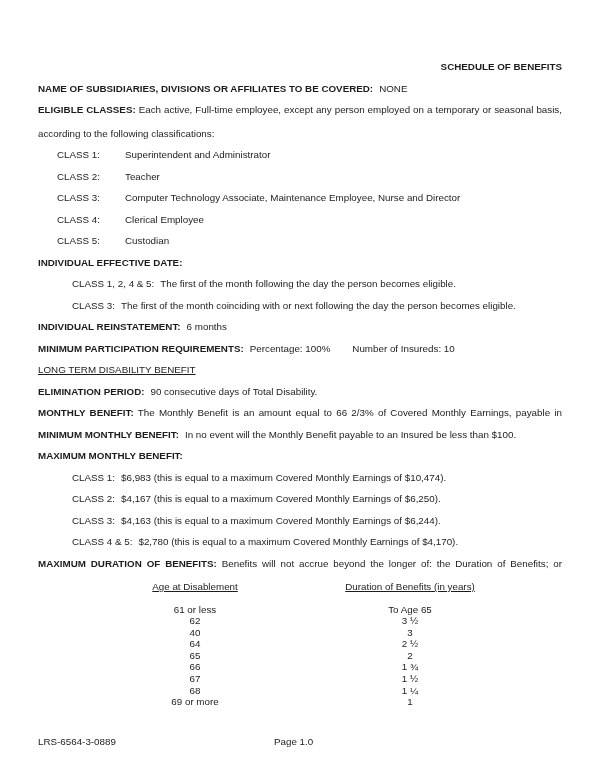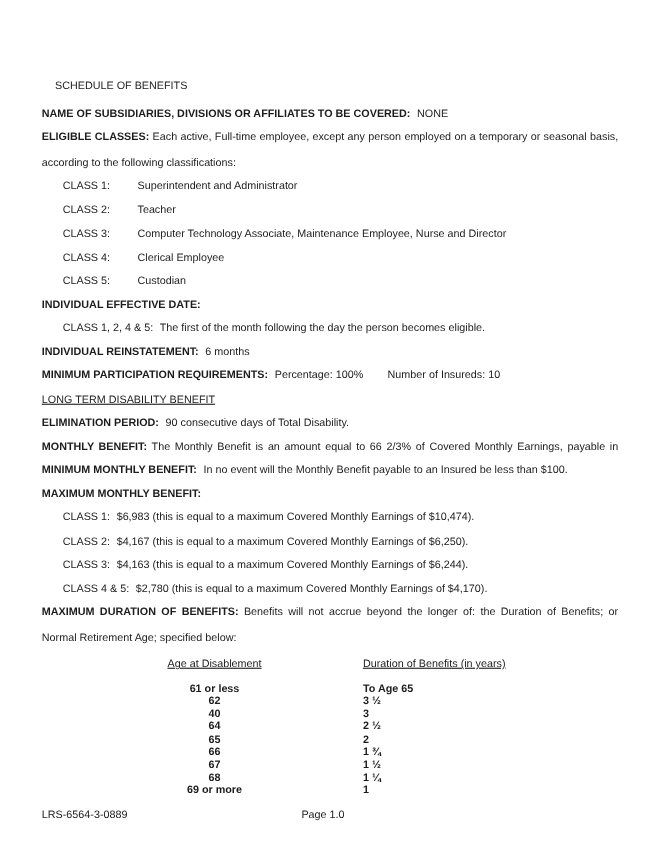--- a/index.html
+++ b/index.html
@@ -7,39 +7,39 @@
     position: relative;
     width: 600px;
     height: 776px;
     background: #ffffff;
     font-family: "Liberation Sans", sans-serif;
     font-size: 9.8px;
     color: #1c1c1c;
     overflow: hidden;
   }
   .content { padding: 61px 38px 0 38px; }
-  .title { margin: 12px; text-align: left; font-weight: normal; line-height: 12.5px; }
+  .title { margin: 0; text-align: right; font-weight: bold; line-height: 12.5px; }
   p { margin: 9px 0 0 0; line-height: 12.5px; }
   p.first-after-title { }
   p.cont { margin-top: 11px; }
   .jline { text-align: justify; text-align-last: justify; }
   strong { font-weight: bold; }
   .gap { margin-left: 6px; }
   .wide-gap { margin-left: 22px; }
   .class-row { display: flex; margin: 9px 0 0 19px; line-height: 12.5px; }
   .class-lbl { width: 68px; flex: none; }
-  .ind { margin-left: 19px; }
+  .ind { margin-left: 34px; }
   .ltd-heading { font-weight: normal; text-decoration: underline; }
   .dtable { margin-top: 11px; }
   .trow { display: flex; line-height: 12.5px; }
   .tc1 { margin-left: 77px; width: 160px; text-align: center; flex: none; }
-  .tc2 { margin-left: 55px; width: 160px; flex: none; }
+  .tc2 { margin-left: 55px; width: 160px; text-align: center; flex: none; }
   .thead span { text-decoration: underline; }
   .drows { margin-top: 10px; }
-  .drows .trow { line-height: 11.6px; font-weight: bold; }
+  .drows .trow { line-height: 11.6px; }
   .footer { position: absolute; top: 736px; left: 0; width: 600px; height: 13px; }
   .footer-left { position: absolute; left: 38px; }
   .footer-page { position: absolute; left: 274px; }
 </style>
 </head>
 <body>
 
 <div class="page">
   <div class="content">
 
@@ -66,41 +66,41 @@
         <span class="class-lbl">CLASS 4:</span>
         <span>Clerical Employee</span>
       </div>
     <div class="class-row">
         <span class="class-lbl">CLASS 5:</span>
         <span>Custodian</span>
       </div>
 
     <p><strong>INDIVIDUAL EFFECTIVE DATE:</strong></p>
     <p class="ind"><span>CLASS 1, 2, 4 &amp; 5:</span><span class="gap">The first of the month following the day the person becomes eligible.</span></p>
+    <p class="ind"><span>CLASS 3:</span><span class="gap">The first of the month coinciding with or next following the day the person becomes eligible.</span></p>
 
     <p><strong>INDIVIDUAL REINSTATEMENT:</strong><span class="gap">6 months</span></p>
 
     <p><strong>MINIMUM PARTICIPATION REQUIREMENTS:</strong><span class="gap">Percentage: 100%</span><span class="wide-gap">Number of Insureds: 10</span></p>
 
     <p><span class="ltd-heading">LONG TERM DISABILITY BENEFIT</span></p>
 
     <p><strong>ELIMINATION PERIOD:</strong><span class="gap">90 consecutive days of Total Disability.</span></p>
 
     <p class="jline"><strong>MONTHLY BENEFIT:</strong> <span>The Monthly Benefit is an amount equal to 66 2/3% of Covered Monthly Earnings, payable in</span></p>
 
     <p><strong>MINIMUM MONTHLY BENEFIT:</strong><span class="gap">In no event will the Monthly Benefit payable to an Insured be less than $100.</span></p>
 
     <p><strong>MAXIMUM MONTHLY BENEFIT:</strong></p>
     <p class="ind"><span>CLASS 1:</span><span class="gap">$6,983 (this is equal to a maximum Covered Monthly Earnings of $10,474).</span></p>
     <p class="ind"><span>CLASS 2:</span><span class="gap">$4,167 (this is equal to a maximum Covered Monthly Earnings of $6,250).</span></p>
     <p class="ind"><span>CLASS 3:</span><span class="gap">$4,163 (this is equal to a maximum Covered Monthly Earnings of $6,244).</span></p>
     <p class="ind"><span>CLASS 4 &amp; 5:</span><span class="gap">$2,780 (this is equal to a maximum Covered Monthly Earnings of $4,170).</span></p>
 
     <p class="jline"><strong>MAXIMUM DURATION OF BENEFITS:</strong> <span>Benefits will not accrue beyond the longer of: the Duration of Benefits; or</span></p>
-    <p class="cont">Normal Retirement Age; specified below:</p>
 
     <div class="dtable">
       <div class="trow thead">
         <div class="tc1"><span>Age at Disablement</span></div>
         <div class="tc2"><span>Duration of Benefits (in years)</span></div>
       </div>
       <div class="drows">
         <div class="trow">
             <div class="tc1">61 or less</div>
             <div class="tc2">To Age 65</div>

